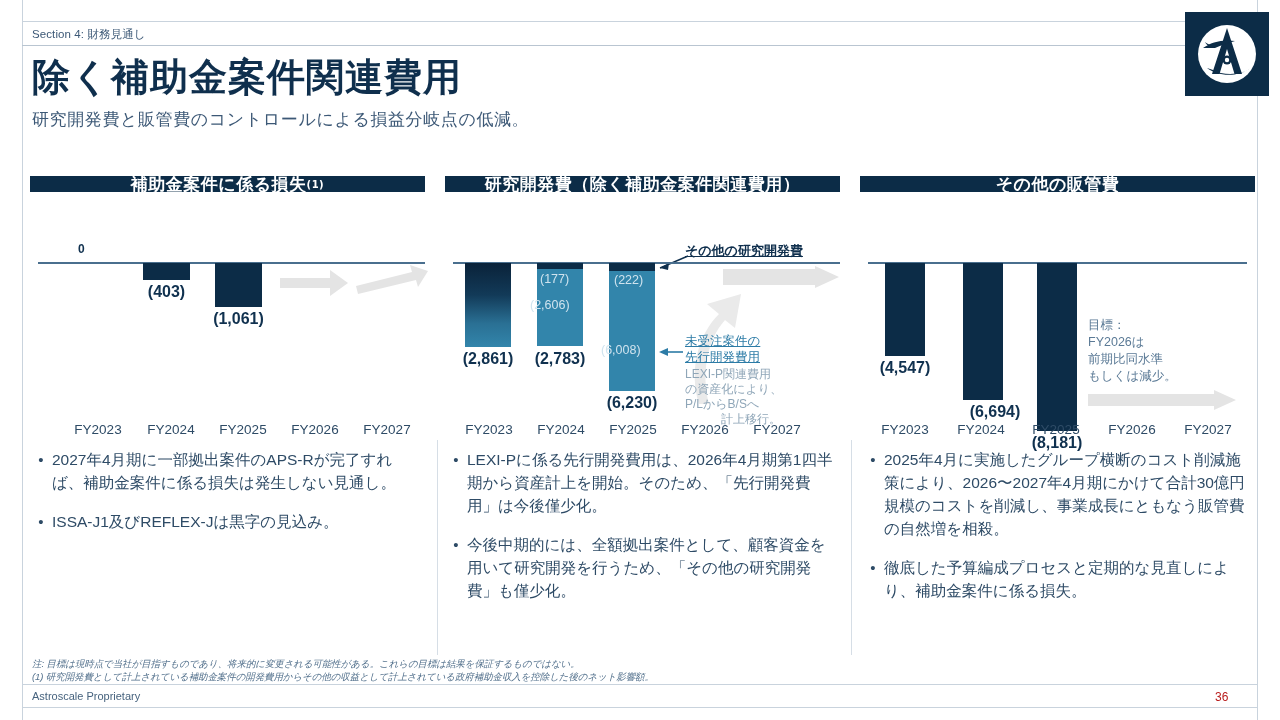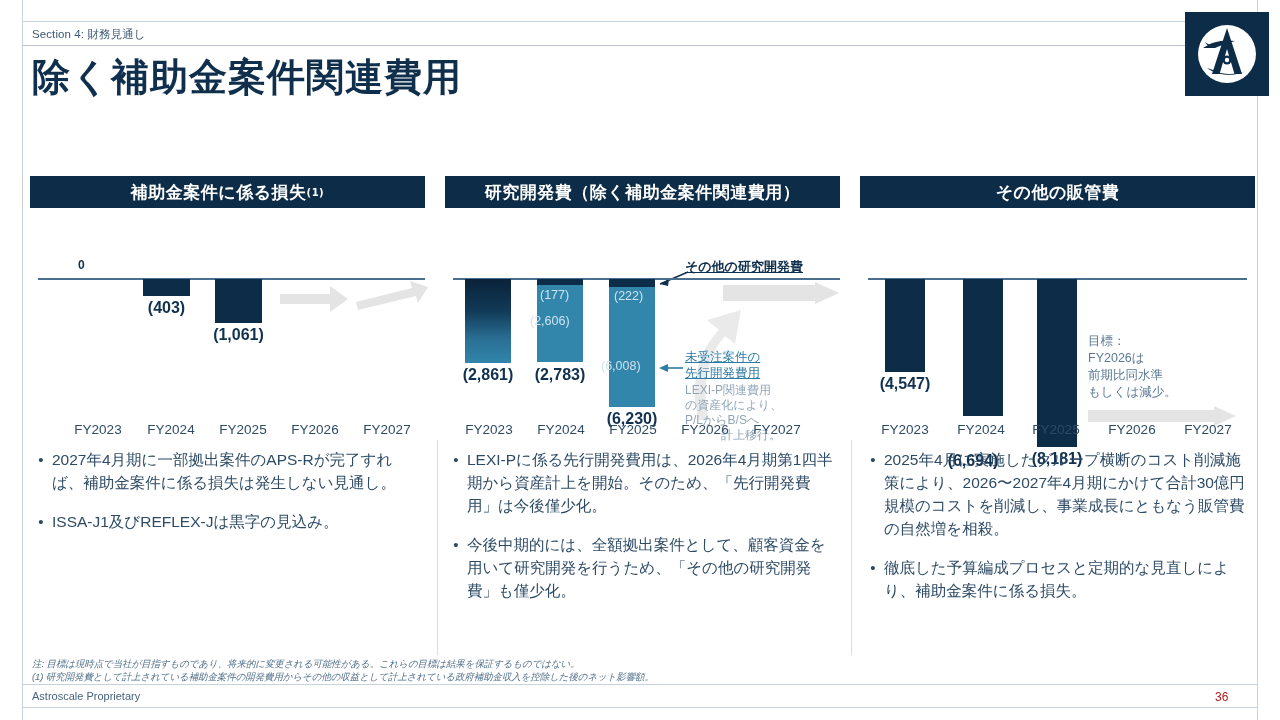--- a/index.html
+++ b/index.html
@@ -43,21 +43,21 @@
   }
 
   
   .col{position:absolute;top:176px;width:395px;}
   .col1{left:30px;}
   .col2{left:445px;}
   .col3{left:860px;}
   .col-divider{position:absolute;top:440px;width:1px;height:215px;background:#d6dee6;}
 
   .chart-header{
-    height:32px;background:#0c2c47;color:#ffffff;
+    height:16px;background:#0c2c47;color:#ffffff;
     display:flex;align-items:center;justify-content:center;
     font-size:17px;font-weight:700;letter-spacing:.5px;
     font-family:"DejaVu Sans","Liberation Sans",sans-serif;
   }
   .chart-header sup{font-size:10px;font-weight:700;}
 
   
   .plot{position:relative;height:215px;margin-top:12px;}
   .zero-line{position:absolute;left:8px;right:0;top:58px;height:1.6px;background:#4a6f8e;}
   .zero-label{position:absolute;left:48px;top:38px;font-size:12px;font-weight:700;color:#10314f;}
@@ -141,20 +141,21 @@
       <path d="M42 16 L57 62 L49.5 62 L42 37 L34.5 62 L27 62 Z" fill="#0c2c47"></path>
       <path d="M18 36 C26 30 38 27 50 29 C44 31 36 33 30 36 Z" fill="#0c2c47"></path>
       <path d="M20 30 C22 32 25 33 28 33 C25 35 22 34 20 30 Z" fill="#0c2c47"></path>
       <path d="M22 56 C32 64 52 66 66 56 C58 63 38 64 28 58 Z" fill="#0c2c47"></path>
       <circle cx="42" cy="48" r="4.5" fill="#0c2c47"></circle>
       <circle cx="42" cy="48" r="2.2" fill="#ffffff"></circle>
     </svg>
   </div>
 
   <div class="page-title">除く補助金案件関連費用</div>
+  <div class="page-subtitle">研究開発費と販管費のコントロールによる損益分岐点の低減。</div>
 
   <div class="col col1">
     <div class="chart-header">
       <span>補助金案件に係る損失</span>
         <sup>(1)</sup>
     </div>
     <div class="plot">
       <div class="zero-label">0</div>
       <div class="zero-line"></div>
 
@@ -239,21 +240,21 @@
     <div class="chart-header">
       <span>その他の販管費</span>
     </div>
     <div class="plot">
       <div class="zero-line" style="left:8px;right:8px;top:58px;"></div>
 
       <div class="bar bar-navy" style="left:25px;top:59px;width:40px;height:93px;"></div>
       <div class="bar-label" style="left:16px;top:155px;width:58px;">(4,547)</div>
 
       <div class="bar bar-navy" style="left:103px;top:59px;width:40px;height:137px;"></div>
-      <div class="bar-label" style="left:84px;top:199px;width:58px;margin-top:33px;">(6,694)</div>
+      <div class="bar-label" style="left:106px;top:199px;width:58px;">(6,694)</div>
 
       <div class="bar bar-navy" style="left:177px;top:59px;width:40px;height:168px;"></div>
       <div class="bar-label" style="left:168px;top:230px;width:58px;">(8,181)</div>
 
       <div class="target-note" style="left:228px;top:113px;">目標：</div>
       <div class="target-note" style="left:228px;top:130px;">FY2026は</div>
       <div class="target-note" style="left:228px;top:147px;">前期比同水準</div>
       <div class="target-note" style="left:228px;top:164px;">もしくは減少。</div>
 
       <svg style="position:absolute;left:228px;top:186px;" width="150" height="22">

